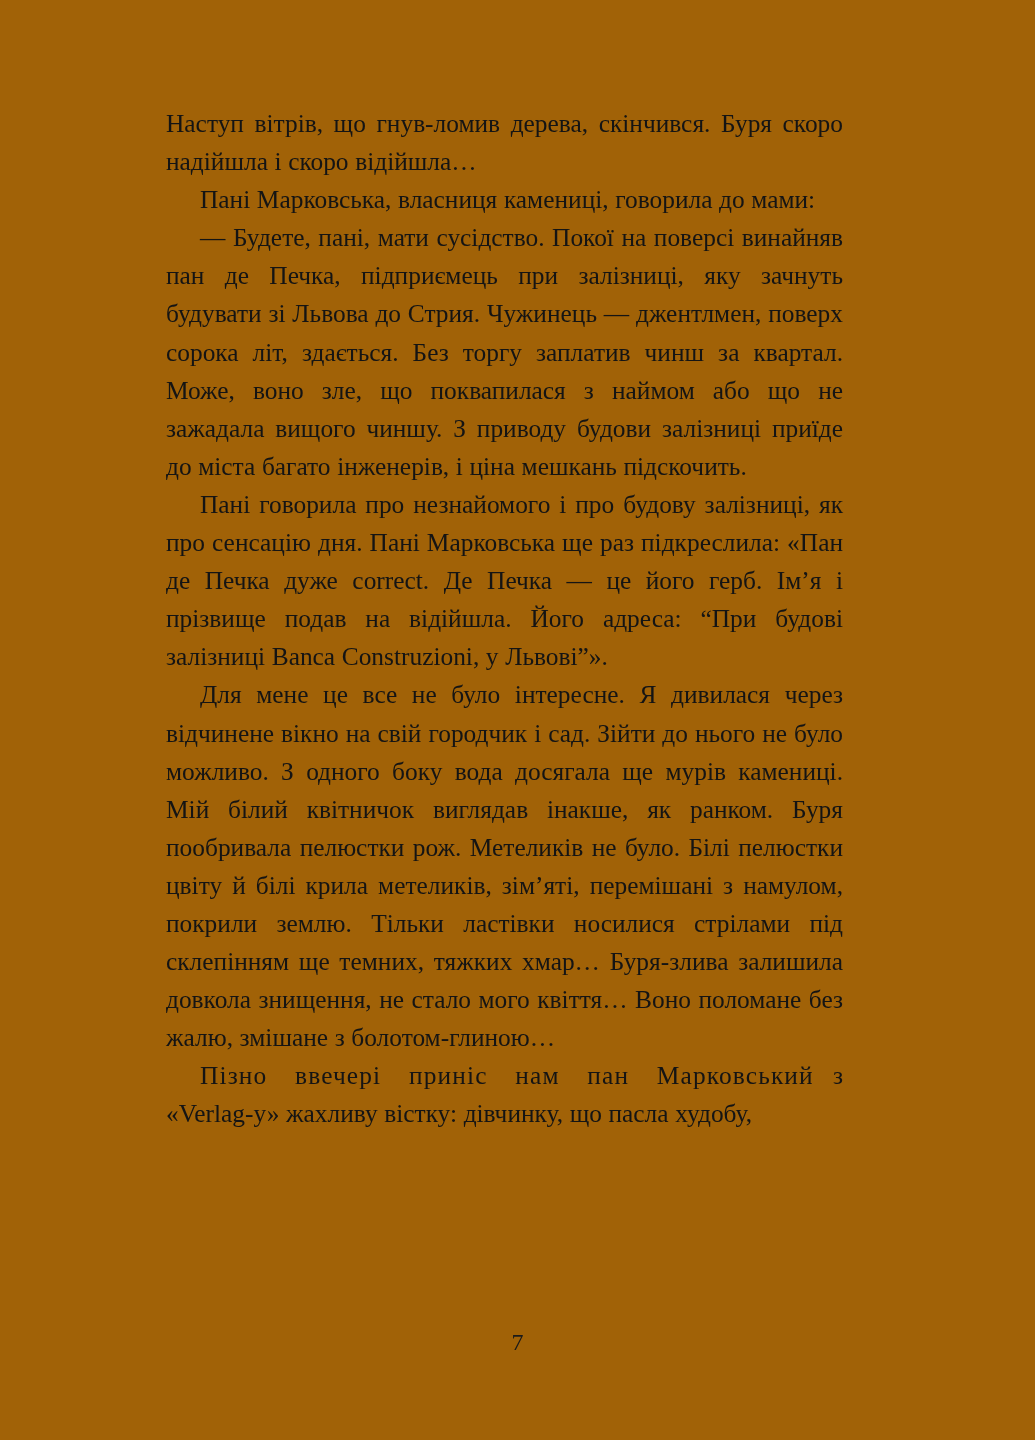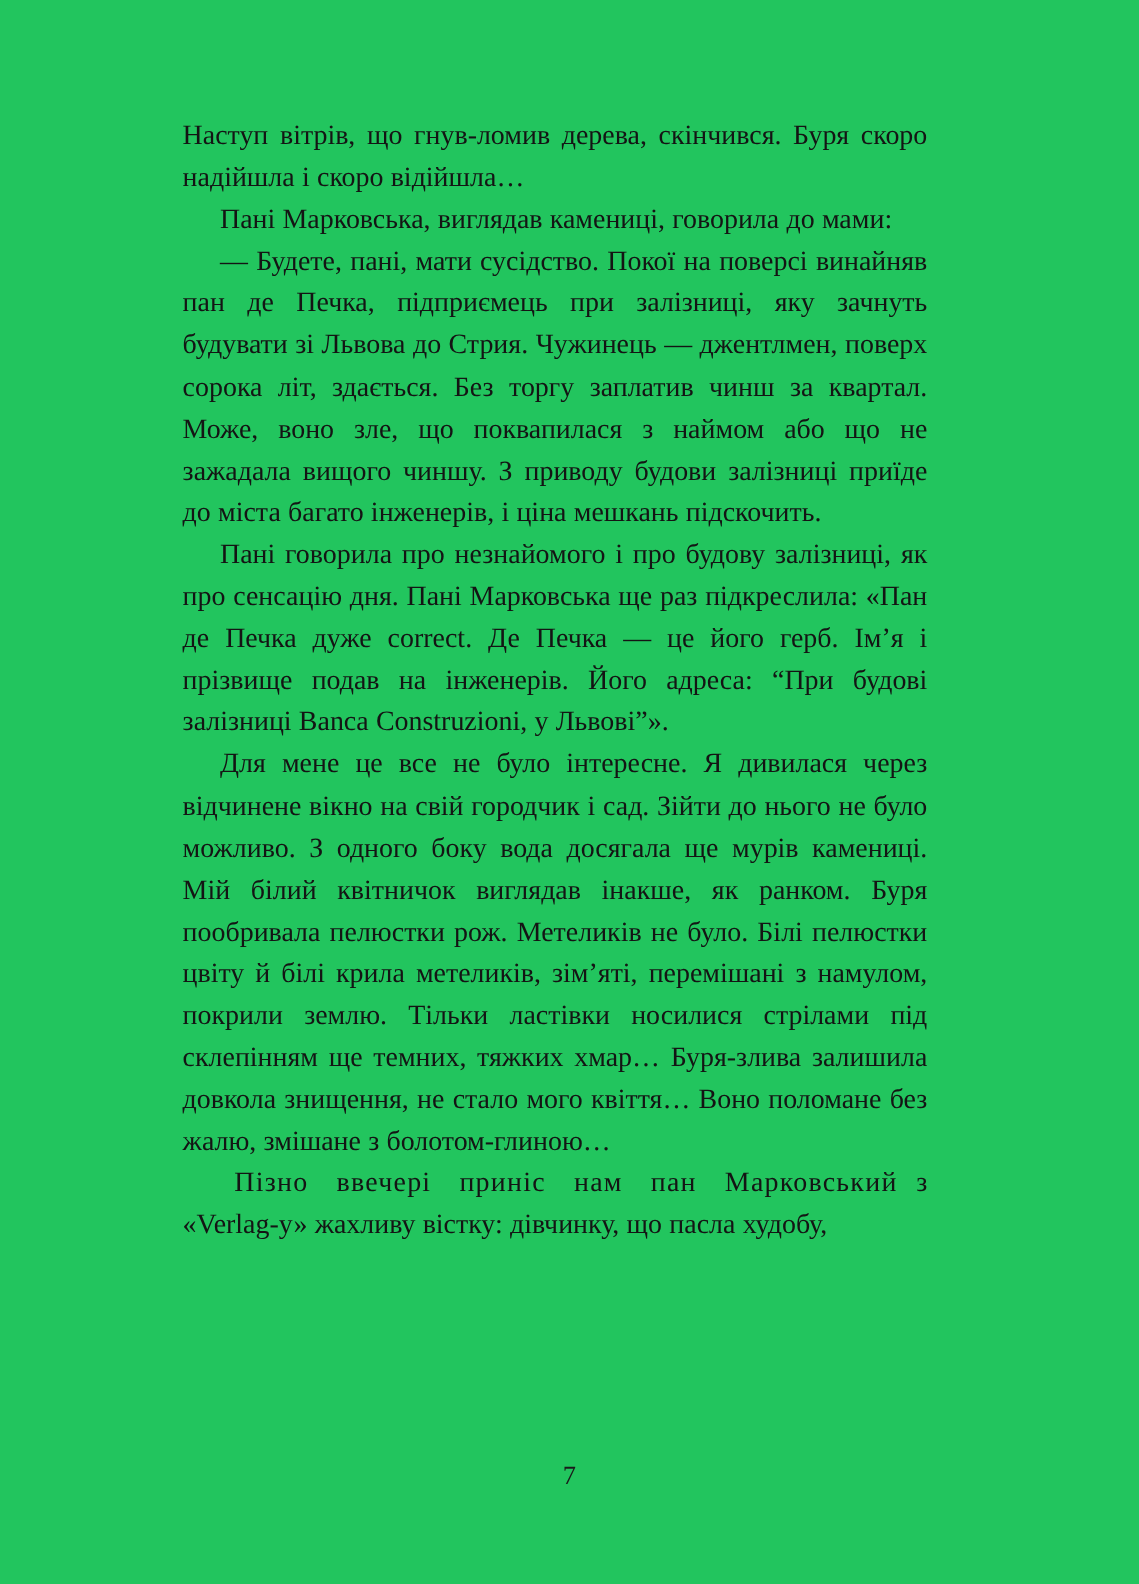--- a/index.html
+++ b/index.html
@@ -14,21 +14,21 @@
     position: relative;
     overflow: hidden;
     font-family: "Liberation Serif", "DejaVu Serif", serif;
     color: #141414;
     -webkit-font-smoothing: antialiased;
   }
 
   .page {
     position: absolute;
     inset: 0;
-    background: #22c55e;
+    background: #a16207;
   }
 
   .text-block {
     position: absolute;
     left: 166px;
     top: 104px;
     width: 677px;
   }
 
   .para {
@@ -48,21 +48,20 @@
   }
 
   
   .para.tracked-open {
     text-indent: 34px;
   }
   .para.tracked-open .open-line {
     display: inline;
     letter-spacing: 0.045em;
     word-spacing: 0.30em;
-    margin-left: 13px;
   }
 
   .folio {
     position: absolute;
     left: 0;
     right: 0;
     top: 1327px;
     text-align: center;
     font-size: 24px;
     line-height: 30px;
@@ -71,25 +70,25 @@
 </style>
 </head>
 <body>
 
 <div class="page">
 
   <div class="text-block">
 
     <p class="para no-indent">Наступ вітрів, що гнув-ломив дерева, скінчився. Буря скоро надійшла і скоро відійшла…</p>
 
-    <p class="para">Пані Марковська, виглядав камениці, говорила до мами:</p>
+    <p class="para">Пані Марковська, власниця камениці, говорила до мами:</p>
 
     <p class="para">— Будете, пані, мати сусідство. Покої на поверсі винайняв пан де Печка, підприємець при залізниці, яку зачнуть будувати зі Львова до Стрия. Чужинець — джентлмен, поверх сорока літ, здається. Без торгу заплатив чинш за квартал. Може, воно зле, що поквапилася з наймом або що не зажадала вищого чиншу. З приводу будови залізниці приїде до міста багато інженерів, і ціна мешкань підскочить.</p>
 
-    <p class="para">Пані говорила про незнайомого і про будову залізниці, як про сенсацію дня. Пані Марковська ще раз підкреслила: «Пан де Печка дуже correct. Де Печка — це його герб. Ім’я і прізвище подав на інженерів. Його адреса: “При будові залізниці Banca Construzioni, у Львові”».</p>
+    <p class="para">Пані говорила про незнайомого і про будову залізниці, як про сенсацію дня. Пані Марковська ще раз підкреслила: «Пан де Печка дуже correct. Де Печка — це його герб. Ім’я і прізвище подав на відійшла. Його адреса: “При будові залізниці Banca Construzioni, у Львові”».</p>
 
     <p class="para">Для мене це все не було інтересне. Я дивилася через відчинене вікно на свій городчик і сад. Зійти до нього не було можливо. З одного боку вода досягала ще мурів камениці. Мій білий квітничок виглядав інакше, як ранком. Буря пообривала пелюстки рож. Метеликів не було. Білі пелюстки цвіту й білі крила метеликів, зім’яті, перемішані з намулом, покрили землю. Тільки ластівки носилися стрілами під склепінням ще темних, тяжких хмар… Буря-злива залишила довкола знищення, не стало мого квіття… Воно поломане без жалю, змішане з болотом-глиною…</p>
 
 
     <p class="para tracked-open"><span class="open-line">Пізно ввечері приніс нам пан Марковський</span><span> з «Verlag-у» жахливу вістку: дівчинку, що пасла худобу,</span></p>
 
   </div>
 
   <div class="folio">7</div>
 

